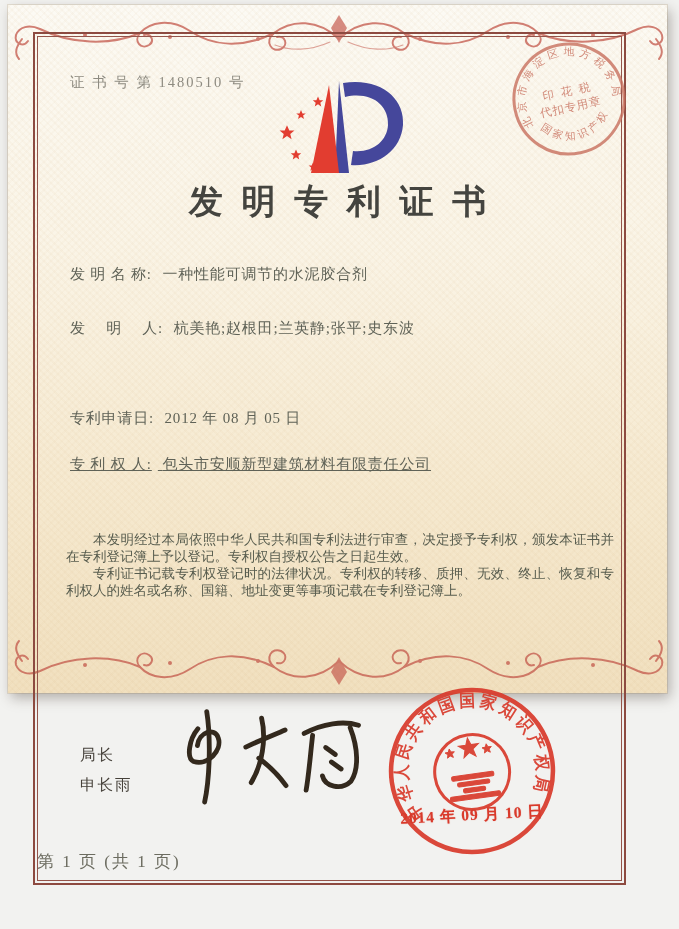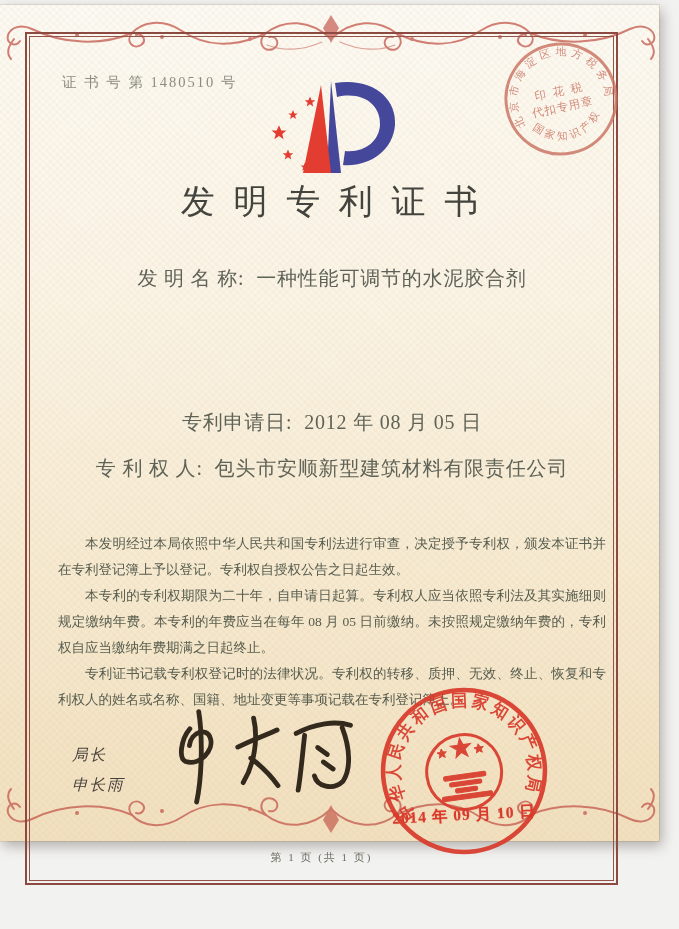--- a/index.html
+++ b/index.html
@@ -5,21 +5,21 @@
   * { margin:0; padding:0; box-sizing:border-box; }
   html,body { width:679px; height:929px; }
   body {
     font-family:"Liberation Serif", serif;
     background:#f2f2f0;
     position:relative;
     overflow:hidden;
   }
   
   .paper {
-    position:absolute; left:0; top:5px; width:659px; height:836px;
+    position:absolute; left:8px; top:5px; width:659px; height:688px;
     background:
       repeating-linear-gradient(45deg, rgba(205,165,110,0.05) 0 2px, transparent 2px 5px),
       repeating-linear-gradient(-45deg, rgba(205,165,110,0.045) 0 2px, transparent 2px 5px),
       linear-gradient(180deg,#fcfaf4 0%, #faf4e6 35%, #f6ead1 68%, #f1e0bf 100%);
     box-shadow: 3px 5px 12px rgba(60,50,40,.35), 0 0 0 1px #e4ded2;
   }
   .ornament { position:absolute; left:0; width:659px; height:52px; }
   .ornament.top { top:4px; }
   .ornament.bottom { bottom:2px; transform:scaleY(-1); }
   
@@ -31,51 +31,50 @@
   }
   
   .certno {
     position:absolute; left:62px; top:68px;
     font-size:14.5px; letter-spacing:2px; color:#8e8b81;
   }
   .logo { position:absolute; left:255px; top:70px; width:152px; height:104px; }
   .title {
     position:absolute; left:0; top:174px; width:659px;
     text-align:center; font-size:34px; color:#44443f;
-    letter-spacing:.55em; text-indent:.55em; font-weight:400;
+    letter-spacing:.55em; text-indent:.55em; font-weight:700;
   }
   .field {
     position:absolute; left:62px; width:540px;
-    font-size:20px; color:#5f6257; letter-spacing:.8px;
+    font-size:15px; color:#5f6257; letter-spacing:.8px;
     white-space:nowrap;
-    text-align:center;
   }
   .field .lab { margin-right:6px; }
-  .f0{top:260px;} .f1{top:314px;} .f2{top:359px;} .f3{top:404px;font-family:Liberation Serif, serif;} .f4{top:450px;} .f5{top:500px;}
+  .f0{top:260px;} .f1{top:314px;} .f2{top:359px;} .f3{top:404px;font-family:Liberation Serif, serif;} .f4{top:450px;text-decoration:underline;} .f5{top:500px;}
   .body-text {
     position:absolute; left:58px; top:526px; width:548px;
-    font-size:13.5px; line-height:26px; color:#575c4e;
+    font-size:13.5px; line-height:17px; color:#575c4e;
     text-align:justify;
   }
   .body-text p { text-indent:2em; margin:0; }
   .signer {
     position:absolute; left:72px; top:735px;
-    font-size:15.5px; color:#46413a; letter-spacing:2px; line-height:30px;font-style:italic;
+    font-size:15.5px; color:#46413a; letter-spacing:2px; line-height:30px;
   }
   .signature { position:absolute; left:160px; top:698px; width:215px; height:105px; transform:rotate(-2deg); }
   .seal { position:absolute; left:378px; top:680px; width:172px; height:172px; transform:rotate(-8deg); opacity:.92; }
   .seal-date {
     position:absolute; left:384px; top:800px; width:160px; text-align:center;
     font-size:15.5px; font-weight:bold; color:#d93a2b; letter-spacing:1px;
     transform:rotate(-3deg); text-shadow:0 0 1px rgba(217,58,43,.5);
   }
   .tax-stamp { position:absolute; left:501px; top:34px; width:120px; height:120px; transform:rotate(-12deg); opacity:.8; }
   .pageno {
-    position:absolute; left:29px; top:845px; width:585px; text-align:center;
-    font-size:11px; color:#6c6c60; letter-spacing:2px;
+    position:absolute; left:29px; top:845px; width:585px; 
+    font-size:17px; color:#6c6c60; letter-spacing:2px;
   }
 </style>
 </head>
 <body>
 
 <div class="paper">
 
   <svg class="ornament top" viewBox="0 0 659 52">
     <g fill="none" stroke="#c3574a" stroke-width="2" opacity="0.75" stroke-linecap="round">
       <g id="halfScroll">
@@ -132,32 +131,35 @@
       <use href="#star5" transform="translate(50,92) scale(0.45)"></use>
     </g>
   </svg>
 
   <div class="title">发明专利证书</div>
 
   <div class="field f0">
     <span class="lab">发 明 名 称:</span>
     <span class="val">一种性能可调节的水泥胶合剂</span>
   </div>
+  <div class="field f1">
+    <span class="lab">发　 明　 人:</span>
+    <span class="val">杭美艳;赵根田;兰英静;张平;史东波</span>
+  </div>
   <div class="field f3">
     <span class="lab">专利申请日:</span>
     <span class="val">2012 年 08 月 05 日</span>
   </div>
   <div class="field f4">
     <span class="lab">专 利 权 人:</span>
     <span class="val">包头市安顺新型建筑材料有限责任公司</span>
   </div>
 
   <div class="body-text">
     <p>本发明经过本局依照中华人民共和国专利法进行审查，决定授予专利权，颁发本证书并在专利登记簿上予以登记。专利权自授权公告之日起生效。</p>
-    <p>本专利的专利权期限为二十年，自申请日起算。专利权人应当依照专利法及其实施细则规定缴纳年费。本专利的年费应当在每年 08 月 05 日前缴纳。未按照规定缴纳年费的，专利权自应当缴纳年费期满之日起终止。</p>
     <p>专利证书记载专利权登记时的法律状况。专利权的转移、质押、无效、终止、恢复和专利权人的姓名或名称、国籍、地址变更等事项记载在专利登记簿上。</p>
   </div>
 
   <div class="signer">
     <div>局长</div>
     <div>申长雨</div>
   </div>
 
   <svg class="signature" viewBox="0 0 200 100">
     <g fill="none" stroke="#33291d" stroke-width="4.6" stroke-linecap="round" stroke-linejoin="round">

